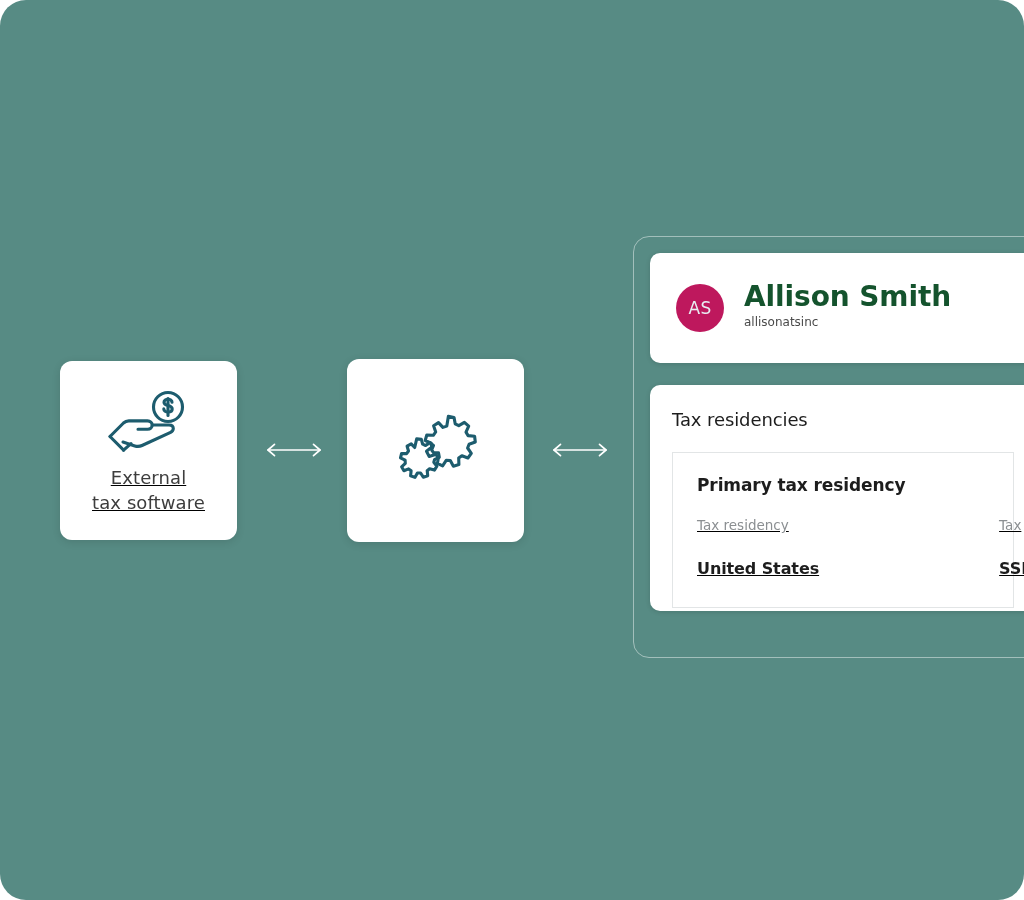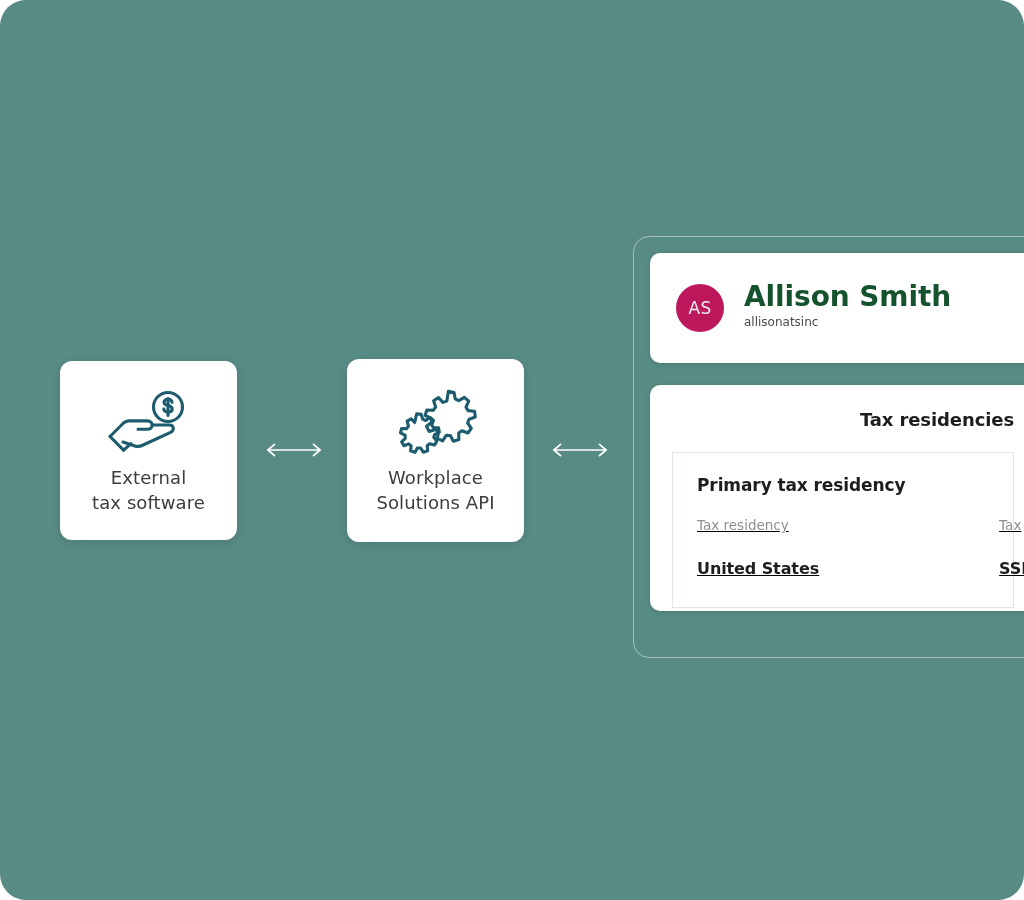--- a/index.html
+++ b/index.html
@@ -26,21 +26,21 @@
     position: absolute;
     background: #ffffff;
     border-radius: 12px;
     box-shadow: 0 2px 8px rgba(0,0,0,0.12);
     display: flex;
     flex-direction: column;
     align-items: center;
     justify-content: center;
   }
 
-  #card-external { left: 60px; top: 361px; width: 177px; height: 179px; }
+  #card-external { left: 60px; top: 361px; width: 177px; height: 179px; text-decoration: underline; }
   #card-api      { left: 347px; top: 359px; width: 177px; height: 183px; }
 
   .flow-icon {
     width: 92px;
     height: 72px;
     display: flex;
     align-items: center;
     justify-content: center;
     margin-bottom: 6px;
   }
@@ -125,24 +125,23 @@
 
   
   #residency-card {
     margin-top: 22px;
     height: 226px;
     padding: 24px 22px;
   }
 
   .section-title {
     font-size: 18px;
-    font-weight: 700;
+    font-weight: 400;
     color: #1d1d1d;
     letter-spacing: -0.1px;
-    text-align: right;
   }
 
   .residency-box {
     margin-top: 22px;
     border: 1px solid #e2e5e6;
     border-radius: 0;
     padding: 22px 24px 26px 24px;
   }
 
   .residency-heading {
@@ -206,24 +205,20 @@
 
   <div class="flow-card" id="card-api">
     <div class="flow-icon">
       <svg width="90" height="70" viewBox="0 0 90 70" fill="none" stroke="#1d5c6e" stroke-width="3.1" stroke-linecap="round" stroke-linejoin="round">
 
         <path d="M57.4 3.2 l5.6 1.2 1.2 6.4 3.6 1.9 5.6-3.3 4.3 3.8 -2.7 5.9 2.1 3.5 6.5 0.7 0.7 5.7 -6.2 2.2 -1.5 3.8 3.7 5.4 -3.4 4.6 -6-2.3 -3.2 2.4 0.2 6.5 -5.5 1.6 -3.1-5.7 -4.1-0.1 -3.6 5.4 -5.2-2.4 1.1-6.4 -3.2-2.6 -6.2 2 -2.6-5.1 5.1-4 -0.5-4.1 -5.9-2.7 1.6-5.5 6.5 0.3 2.4-3.4 -2.1-6.2 4.9-3.1 4.4 4.8 3.9-1.3 z"></path>
 
         <path d="M25.7 25.9 l4.6 0.5 1.4 4.8 2.9 1.3 4.2-2.9 3.7 2.8 -1.8 4.6 1.8 2.6 5 0.2 0.8 4.5 -4.6 2 -0.9 3 3.1 3.9 -2.5 3.9 -4.8-1.4 -2.4 2 0.5 5 -4.4 1.5 -2.7-4.2 -3.2 0 -2.5 4.4 -4.3-1.6 0.5-5 -2.5-1.9 -4.7 1.8 -2.3-3.9 3.7-3.4 -0.2-3.2 -4.6-2.3 1.1-4.4 5 0.1 1.9-2.6 -1.4-4.8 4.1-2.3 3.5 3.6 z"></path>
       </svg>
     </div>
-    <div class="flow-label">
-      <span>Workplace</span><br>
-      <span>Solutions API</span>
-    </div>
   </div>
 
   <div class="arrow" id="arrow-2">
     <svg width="58" height="18" viewBox="0 0 58 18" fill="none" stroke="#ffffff" stroke-width="1.7" stroke-linecap="round" stroke-linejoin="round">
       <path d="M3 9 H55"></path>
       <path d="M9.5 3.4 L3 9 L9.5 14.6"></path>
       <path d="M48.5 3.4 L55 9 L48.5 14.6"></path>
     </svg>
   </div>
 

